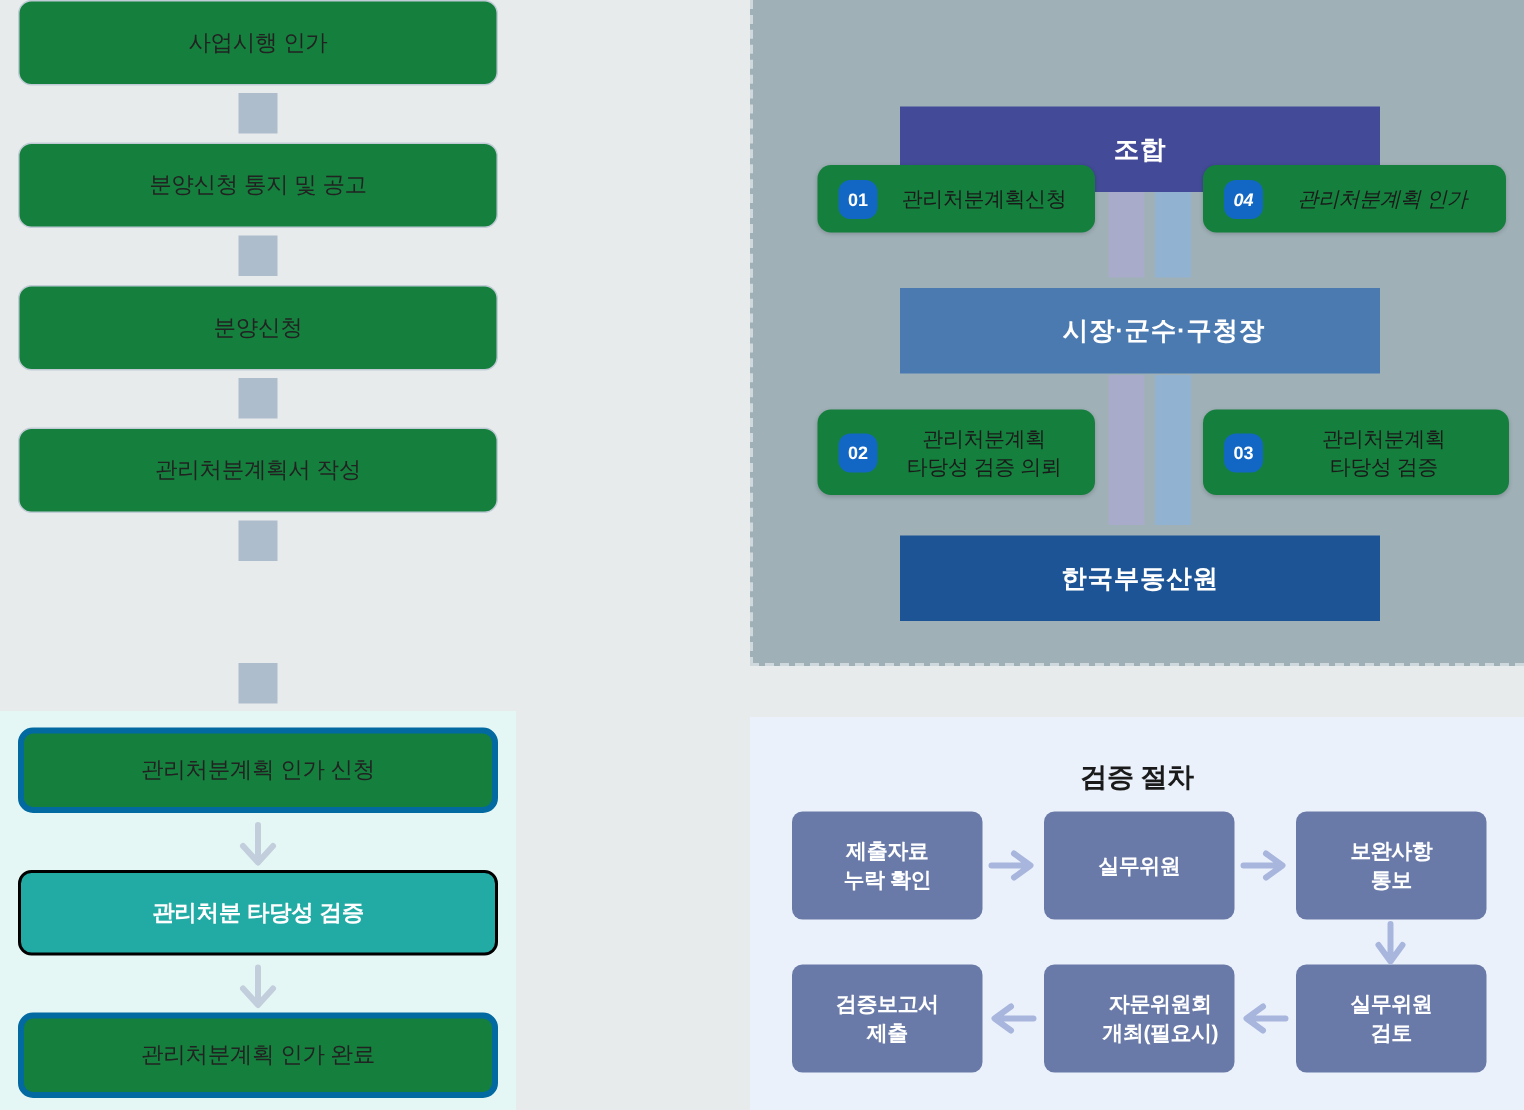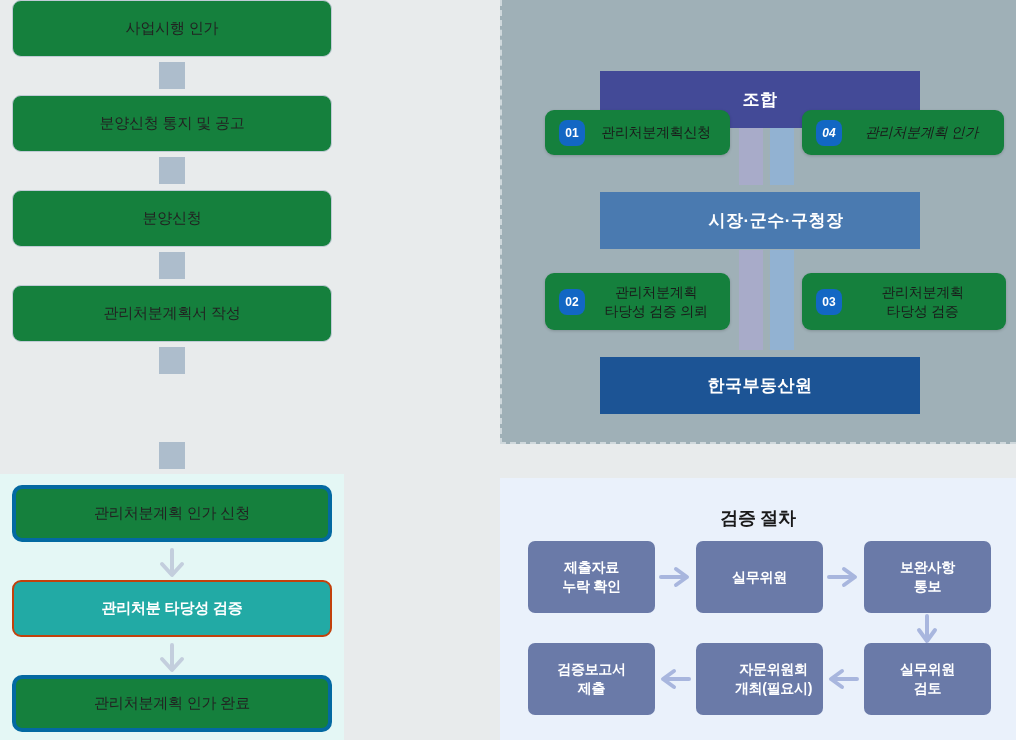--- a/index.html
+++ b/index.html
@@ -49,21 +49,21 @@
     letter-spacing: -0.2px;
   }
 
   .step-box.teal-outline {
     border: 4px solid #0369a1;
     border-radius: 10px;
   }
 
   .step-box.teal-filled {
     background: #22aaa5;
-    border: 2px solid #c2410c;
+    border: 2px solid #000000;
     color: #ffffff;
     font-weight: 600;
   }
 
   .connector-square {
     position: absolute;
     left: 159px;
     width: 26px;
     height: 27px;
     background: #adbdcc;

